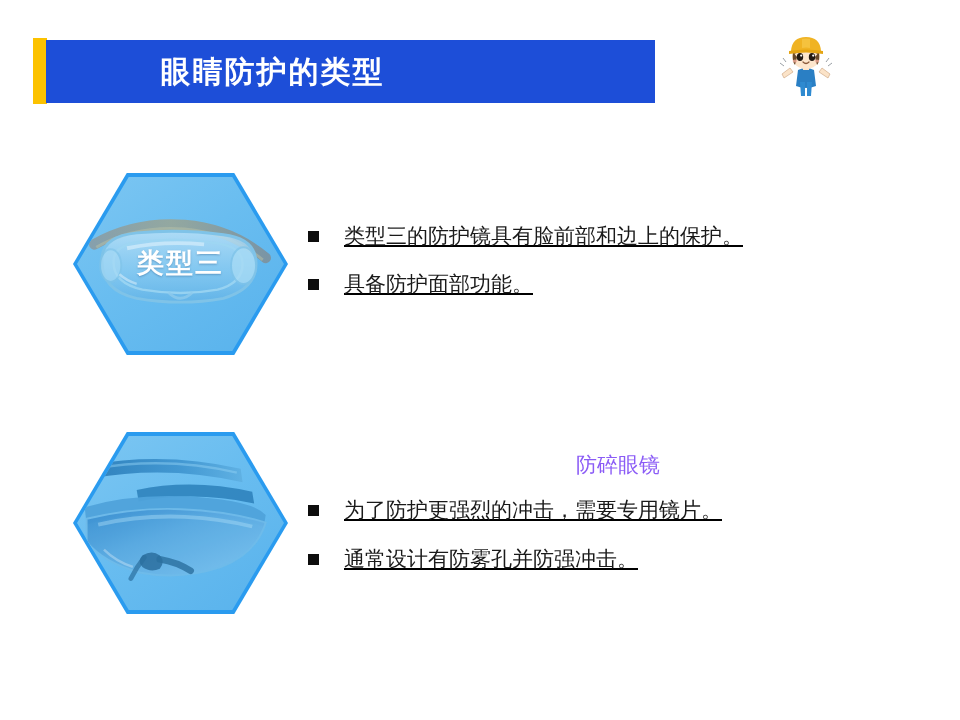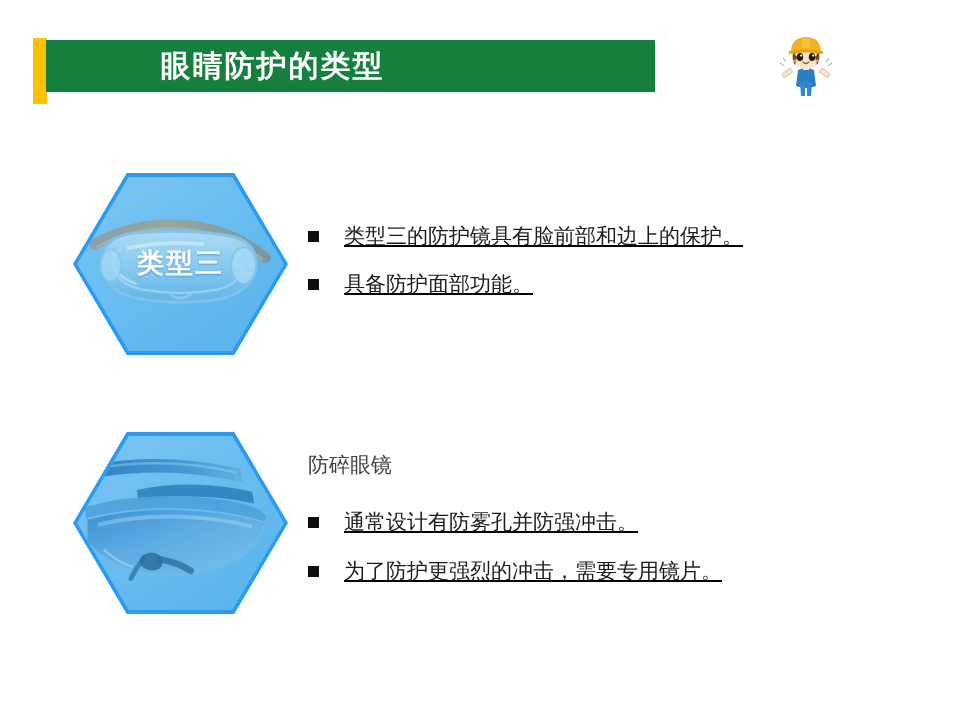--- a/index.html
+++ b/index.html
@@ -29,22 +29,22 @@
     top: 0;
     width: 14px;
     height: 66px;
     background: #fcc200;
   }
   #title-banner {
     position: absolute;
     left: 13px;
     top: 2px;
     width: 609px;
-    height: 52px;
-    background: #15803d;
+    height: 63px;
+    background: #1d4ed8;
     display: flex;
     align-items: center;
     justify-content: center;
   }
   #title-text {
     color: #ffffff;
     font-size: 30px;
     font-weight: bold;
     letter-spacing: 2px;
     line-height: 1;
@@ -110,24 +110,25 @@
   .text-block {
     position: absolute;
     left: 308px;
     width: 620px;
   }
   #text-block-1 { top: 222px; }
   #text-block-2 { top: 452px; }
 
   .plain-line {
     font-size: 21px;
-    color: #404040;
+    color: #8b5cf6;
     line-height: 1.25;
-    margin-bottom: 30px;
+    margin-bottom: 18px;
     white-space: nowrap;
+    text-align: center;
   }
   .bullet-row {
     display: flex;
     align-items: flex-start;
     margin-bottom: 20px;
     text-decoration: underline;
   }
   .bullet-marker {
     width: 11px;
     height: 11px;
@@ -273,19 +274,19 @@
       <path d="M86 128 Q104 131 118 140" stroke="#2b6f9f" stroke-width="7" fill="none" stroke-linecap="round" opacity="0.8"></path>
       <path d="M70 126 Q62 136 56 148" stroke="#2b6f9f" stroke-width="5" fill="none" stroke-linecap="round" opacity="0.7"></path>
     </svg>
   </div>
 </div>
 
 <div class="text-block" id="text-block-2">
   <div class="plain-line">防碎眼镜</div>
   <div class="bullet-row">
     <span class="bullet-marker"></span>
+    <span class="bullet-text">为了防护更强烈的冲击，需要专用镜片。</span>
+  </div>
+  <div class="bullet-row">
+    <span class="bullet-marker"></span>
     <span class="bullet-text">通常设计有防雾孔并防强冲击。</span>
   </div>
-  <div class="bullet-row">
-    <span class="bullet-marker"></span>
-    <span class="bullet-text">为了防护更强烈的冲击，需要专用镜片。</span>
-  </div>
 </div>
 
 </body></html>

